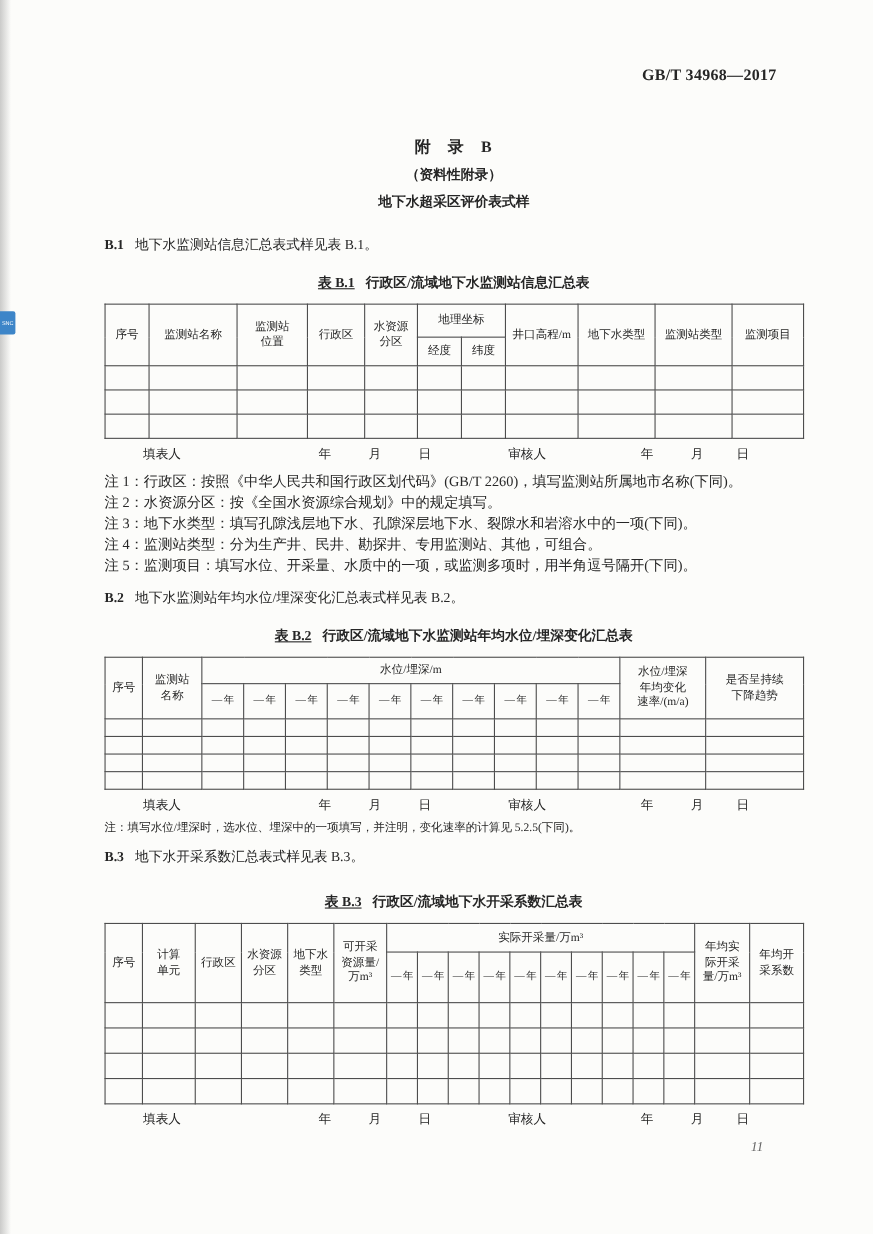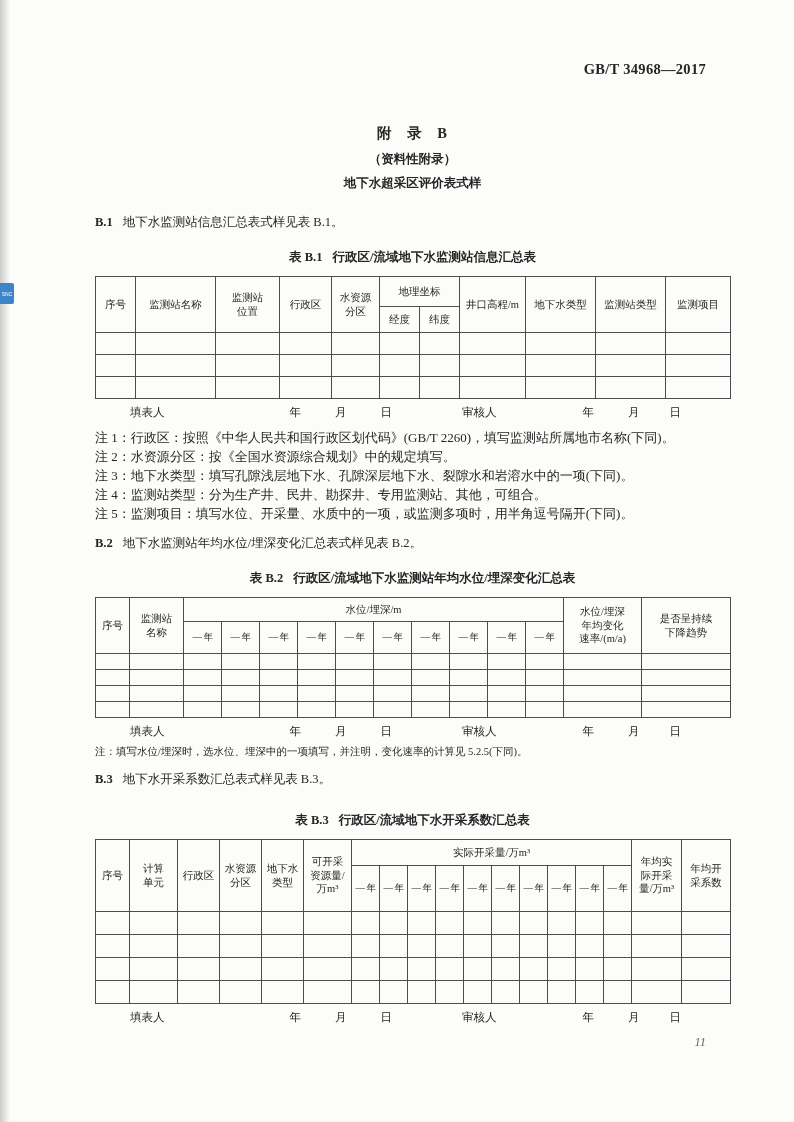--- a/index.html
+++ b/index.html
@@ -14,21 +14,21 @@
 
   .title { text-align:center; margin-top:46px; }
   .title .l1 { font-weight:bold; font-size:14.5px; word-spacing:10px; letter-spacing:1px; }
   .title .l2 { font-weight:bold; font-size:12.5px; margin-top:8px; }
   .title .l3 { font-weight:bold; font-size:12.5px; margin-top:7px; }
 
   .clause { margin-top:22px; font-size:12.5px; }
   .clause .clause-num { font-weight:bold; margin-right:10px; }
 
   .tbl-caption { text-align:center; font-weight:bold; font-size:12.5px; margin-top:18px; }
-  .tbl-caption .cap-label { margin-right:10px; }
+  .tbl-caption .cap-label { margin-right:10px;text-decoration:underline; }
 
   table.tbl { table-layout:fixed; width:635px; border-collapse:collapse; margin-top:10px; font-size:10.5px; }
   table.tbl th, table.tbl td { border:1px solid #4d4d4d; text-align:center; vertical-align:middle;
     padding:1px 2px; font-weight:normal; white-space:pre-line; line-height:1.3; overflow:hidden; }
   .year-th { font-size:9.5px; letter-spacing:-0.5px; }
 
   .tbl-b1 thead tr.hr1 { height:30px; } .tbl-b1 thead tr.hr2 { height:26px; } .tbl-b1 tbody tr { height:22px; }
   .tbl-b2 thead tr.hr1 { height:24px; } .tbl-b2 thead tr.hr2 { height:32px; } .tbl-b2 tbody tr { height:16px; }
   .tbl-b3 thead tr.hr1 { height:26px; } .tbl-b3 thead tr.hr2 { height:46px; } .tbl-b3 tbody tr { height:23px; }
 
@@ -36,21 +36,21 @@
   .f1 { margin-left:35px; } .f2 { margin-left:125px; } .f3 { margin-left:34px; } .f4 { margin-left:34px; }
   .f5 { margin-left:70px; } .f6 { margin-left:86px; } .f7 { margin-left:34px; } .f8 { margin-left:30px; }
 
   .notes { margin-top:8px; font-size:13px; line-height:19px; }
   .note-line { white-space:nowrap; }
   .single-note { margin-top:6px; font-size:10.5px; }
   .sp-b2 { margin-top:12px; }
   .cap-b3 { margin-top:24px; }
   .tbl-b3 { margin-top:14px; }
 
-  .page-num { position:absolute; right:88px; bottom:72px; font-size:12.5px; color:#6a6a6a;font-style:italic; }
+  .page-num { position:absolute; right:100px; bottom:72px; font-size:12.5px; color:#6a6a6a;font-style:italic; }
 
   .edge-tag { position:absolute; left:0; top:283px; width:14px; height:21px; background:#3d85c8;
     color:#ffffff; font-size:5px; font-family:"Liberation Sans",sans-serif; display:flex;
     align-items:center; justify-content:center; border-radius:0 2px 2px 0; }
 </style>
 </head>
 <body>
 
 <div class="page">
   <div class="edge-tag">

